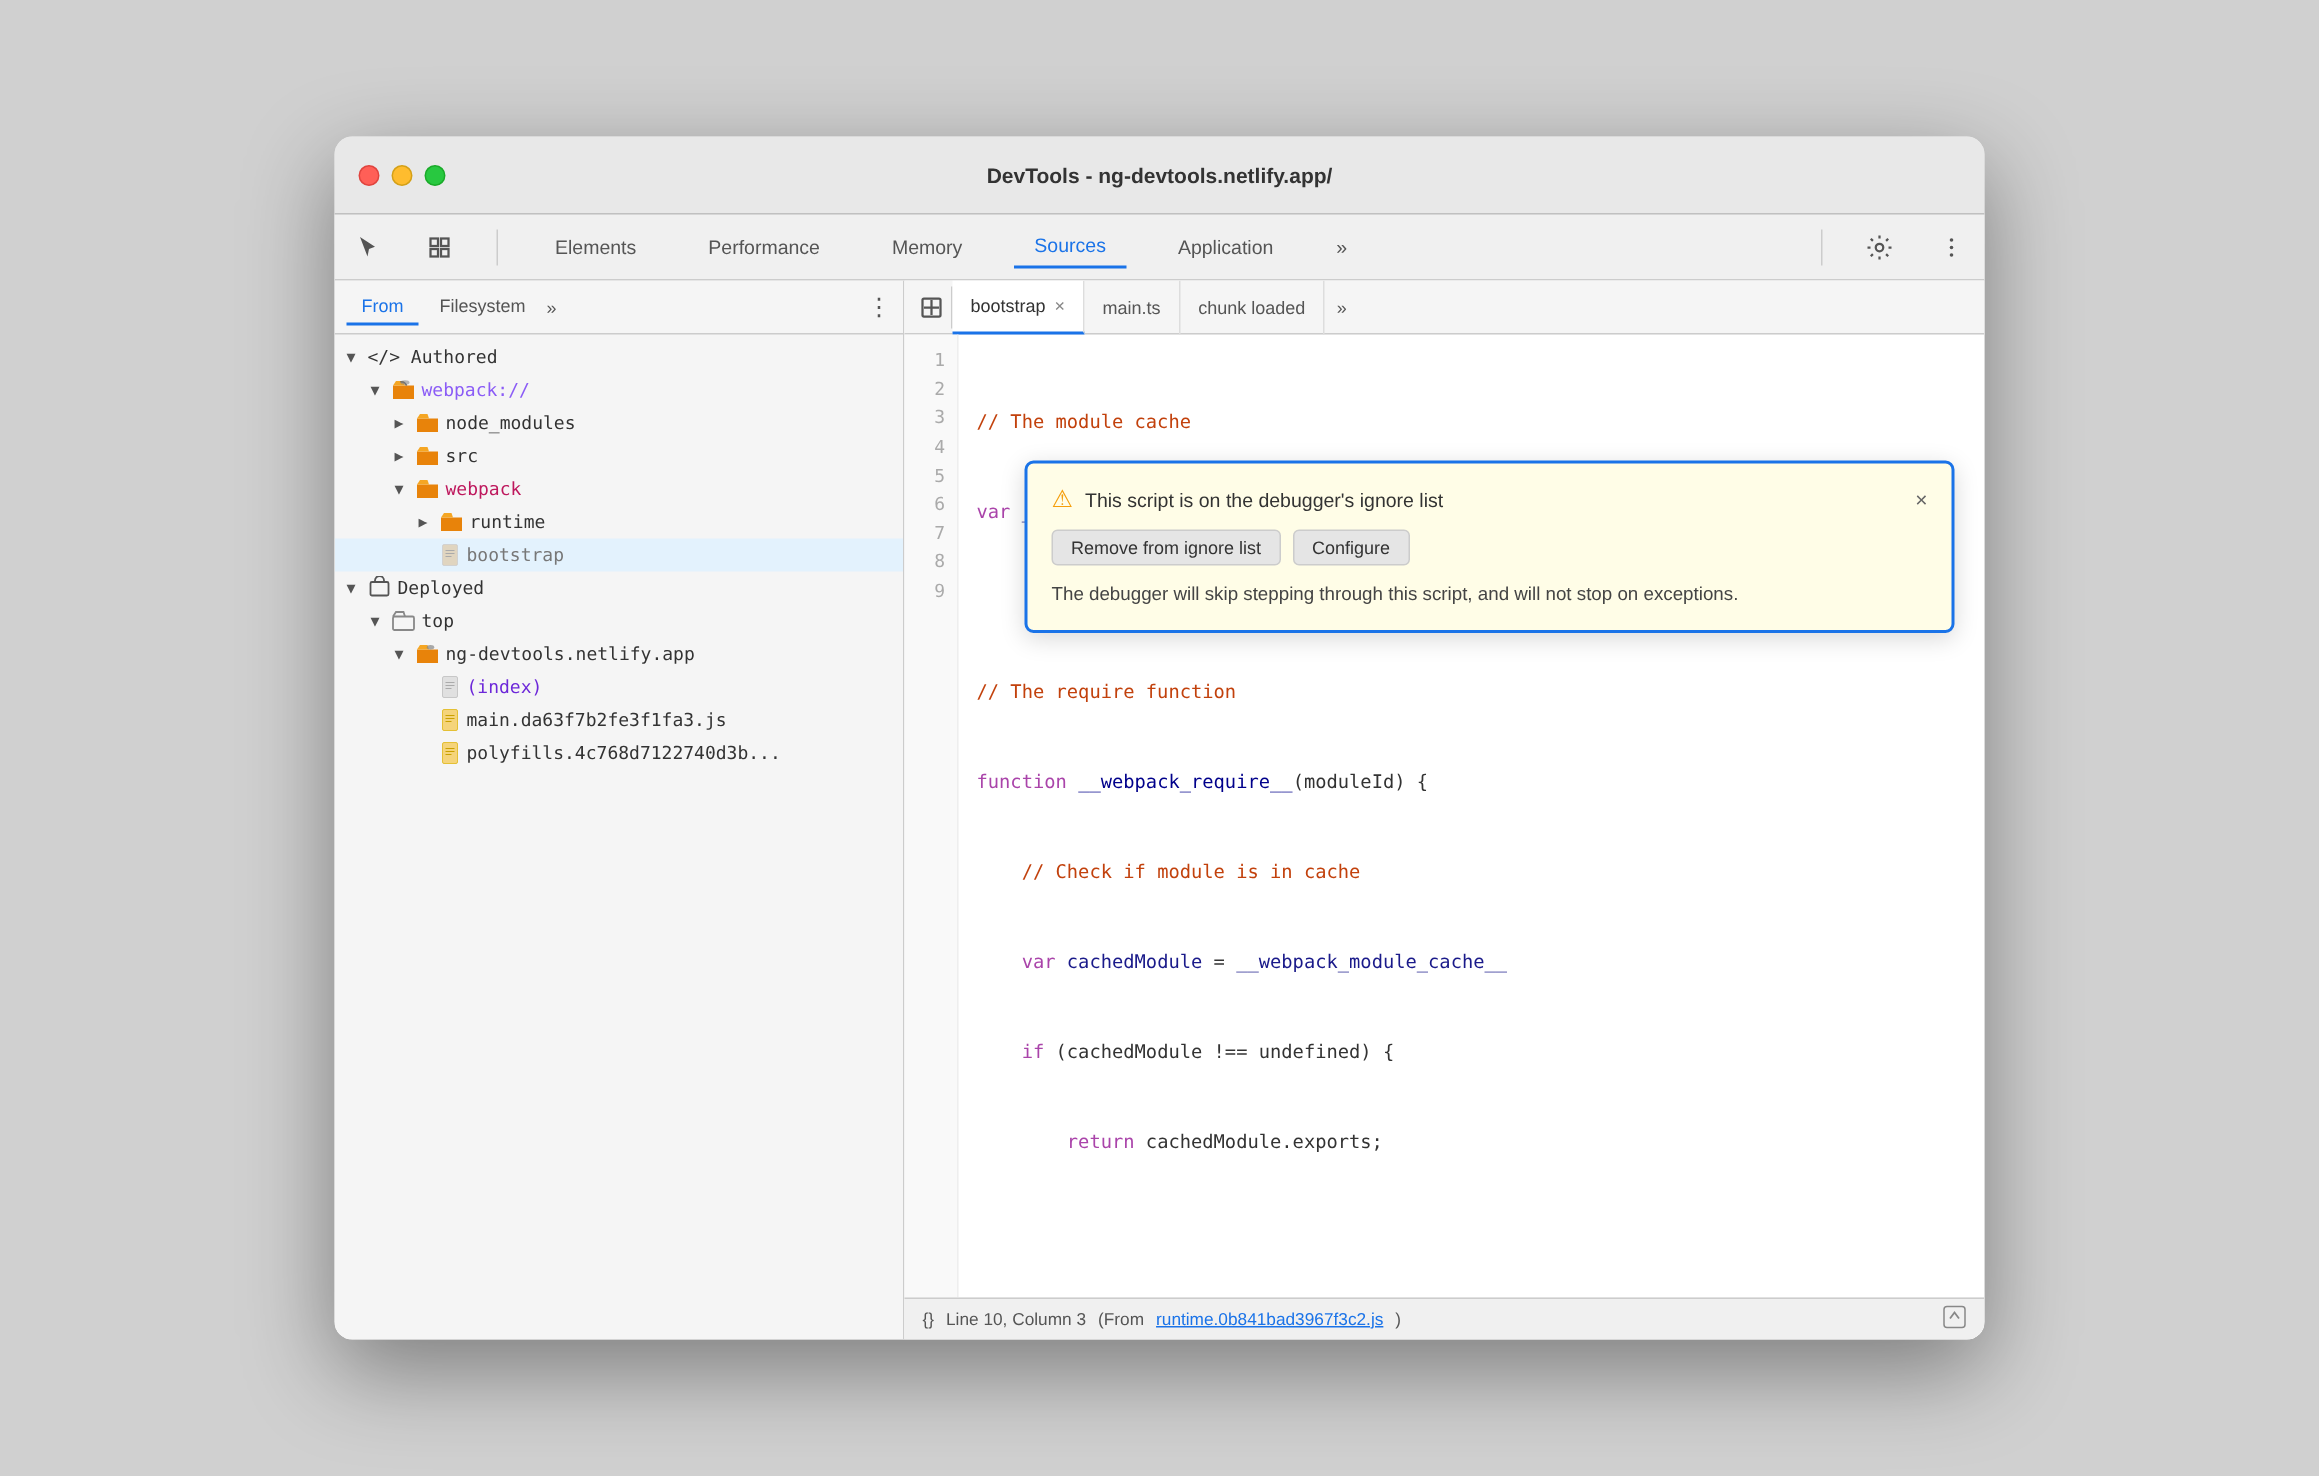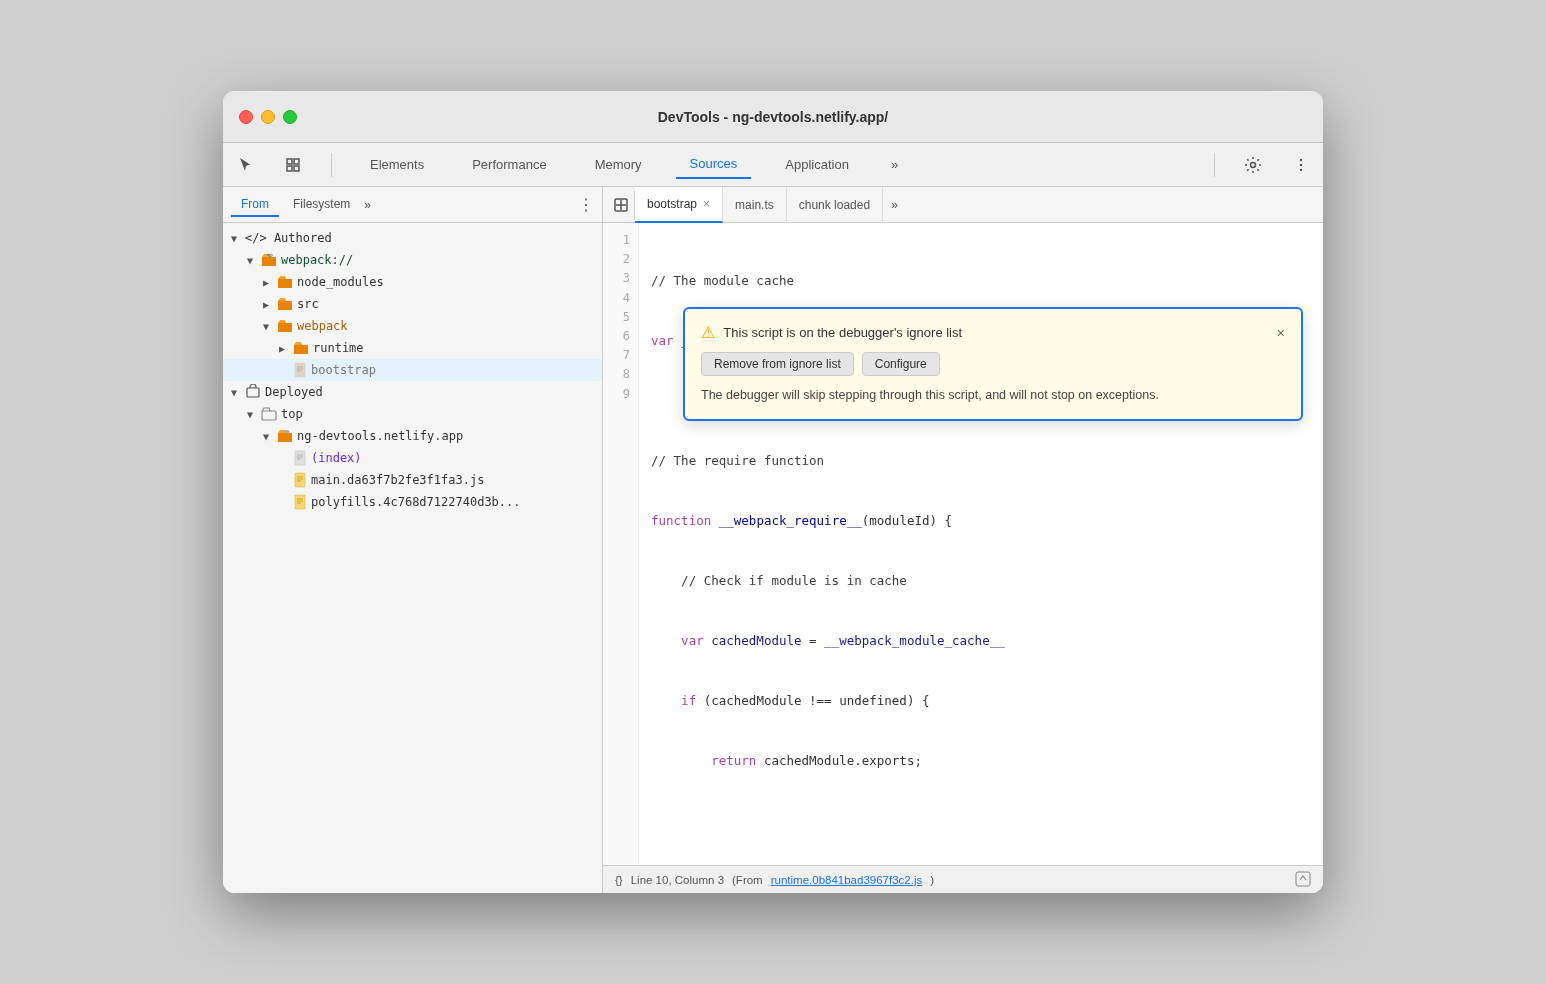--- a/index.html
+++ b/index.html
@@ -318,21 +318,21 @@
       overflow: auto;
       white-space: pre;
     }
 
     .code-line {
       line-height: 1.6;
       color: #333;
     }
 
     .kw { color: #aa44aa; } 
-    .cm { color: #404040; } 
+    .cm { color: #c2410c; } 
     .vr { color: #1a1a8a; }    
     .fn { color: #00008b; } 
 
     
     .debugger-notice {
       position: absolute;
       top: 120px;
       left: 80px;
       right: 20px;
       background: #fffde7;
@@ -487,21 +487,21 @@
           </div>
 
           <div class="tree-item tree-indent-2">
             <span class="tree-arrow">▼</span>
             <svg class="folder-icon" viewBox="0 0 16 14">
               <path d="M1 4h14v9H1z" fill="#e8830a"></path>
               <path d="M1 4l2-3h5l1 3" fill="#f5a623"></path>
               <path d="M6 1.5c2 0 3.5 1 4 2.5" fill="none" stroke="#555" stroke-width="1"></path>
               <ellipse cx="9" cy="2" rx="3" ry="1.5" fill="#888" opacity="0.6"></ellipse>
             </svg>
-            <span style="color:#14532d;">webpack://</span>
+            <span style="color:#8b5cf6;">webpack://</span>
           </div>
 
           <div class="tree-item tree-indent-3">
             <span class="tree-arrow">▶</span>
             <svg class="folder-icon" viewBox="0 0 16 14">
               <path d="M1 4h14v9H1z" fill="#e8830a"></path>
               <path d="M1 4l2-3h5l1 3" fill="#f5a623"></path>
             </svg>
             <span style="color:#333;">node_modules</span>
           </div>
@@ -514,21 +514,21 @@
             </svg>
             <span style="color:#333;">src</span>
           </div>
 
           <div class="tree-item tree-indent-3">
             <span class="tree-arrow">▼</span>
             <svg class="folder-icon" viewBox="0 0 16 14">
               <path d="M1 4h14v9H1z" fill="#e8830a"></path>
               <path d="M1 4l2-3h5l1 3" fill="#f5a623"></path>
             </svg>
-            <span style="color:#a16207;">webpack</span>
+            <span style="color:#be185d;">webpack</span>
           </div>
 
           <div class="tree-item tree-indent-4">
             <span class="tree-arrow">▶</span>
             <svg class="folder-icon" viewBox="0 0 16 14">
               <path d="M1 4h14v9H1z" fill="#e8830a"></path>
               <path d="M1 4l2-3h5l1 3" fill="#f5a623"></path>
             </svg>
             <span style="color:#333;">runtime</span>
           </div>

